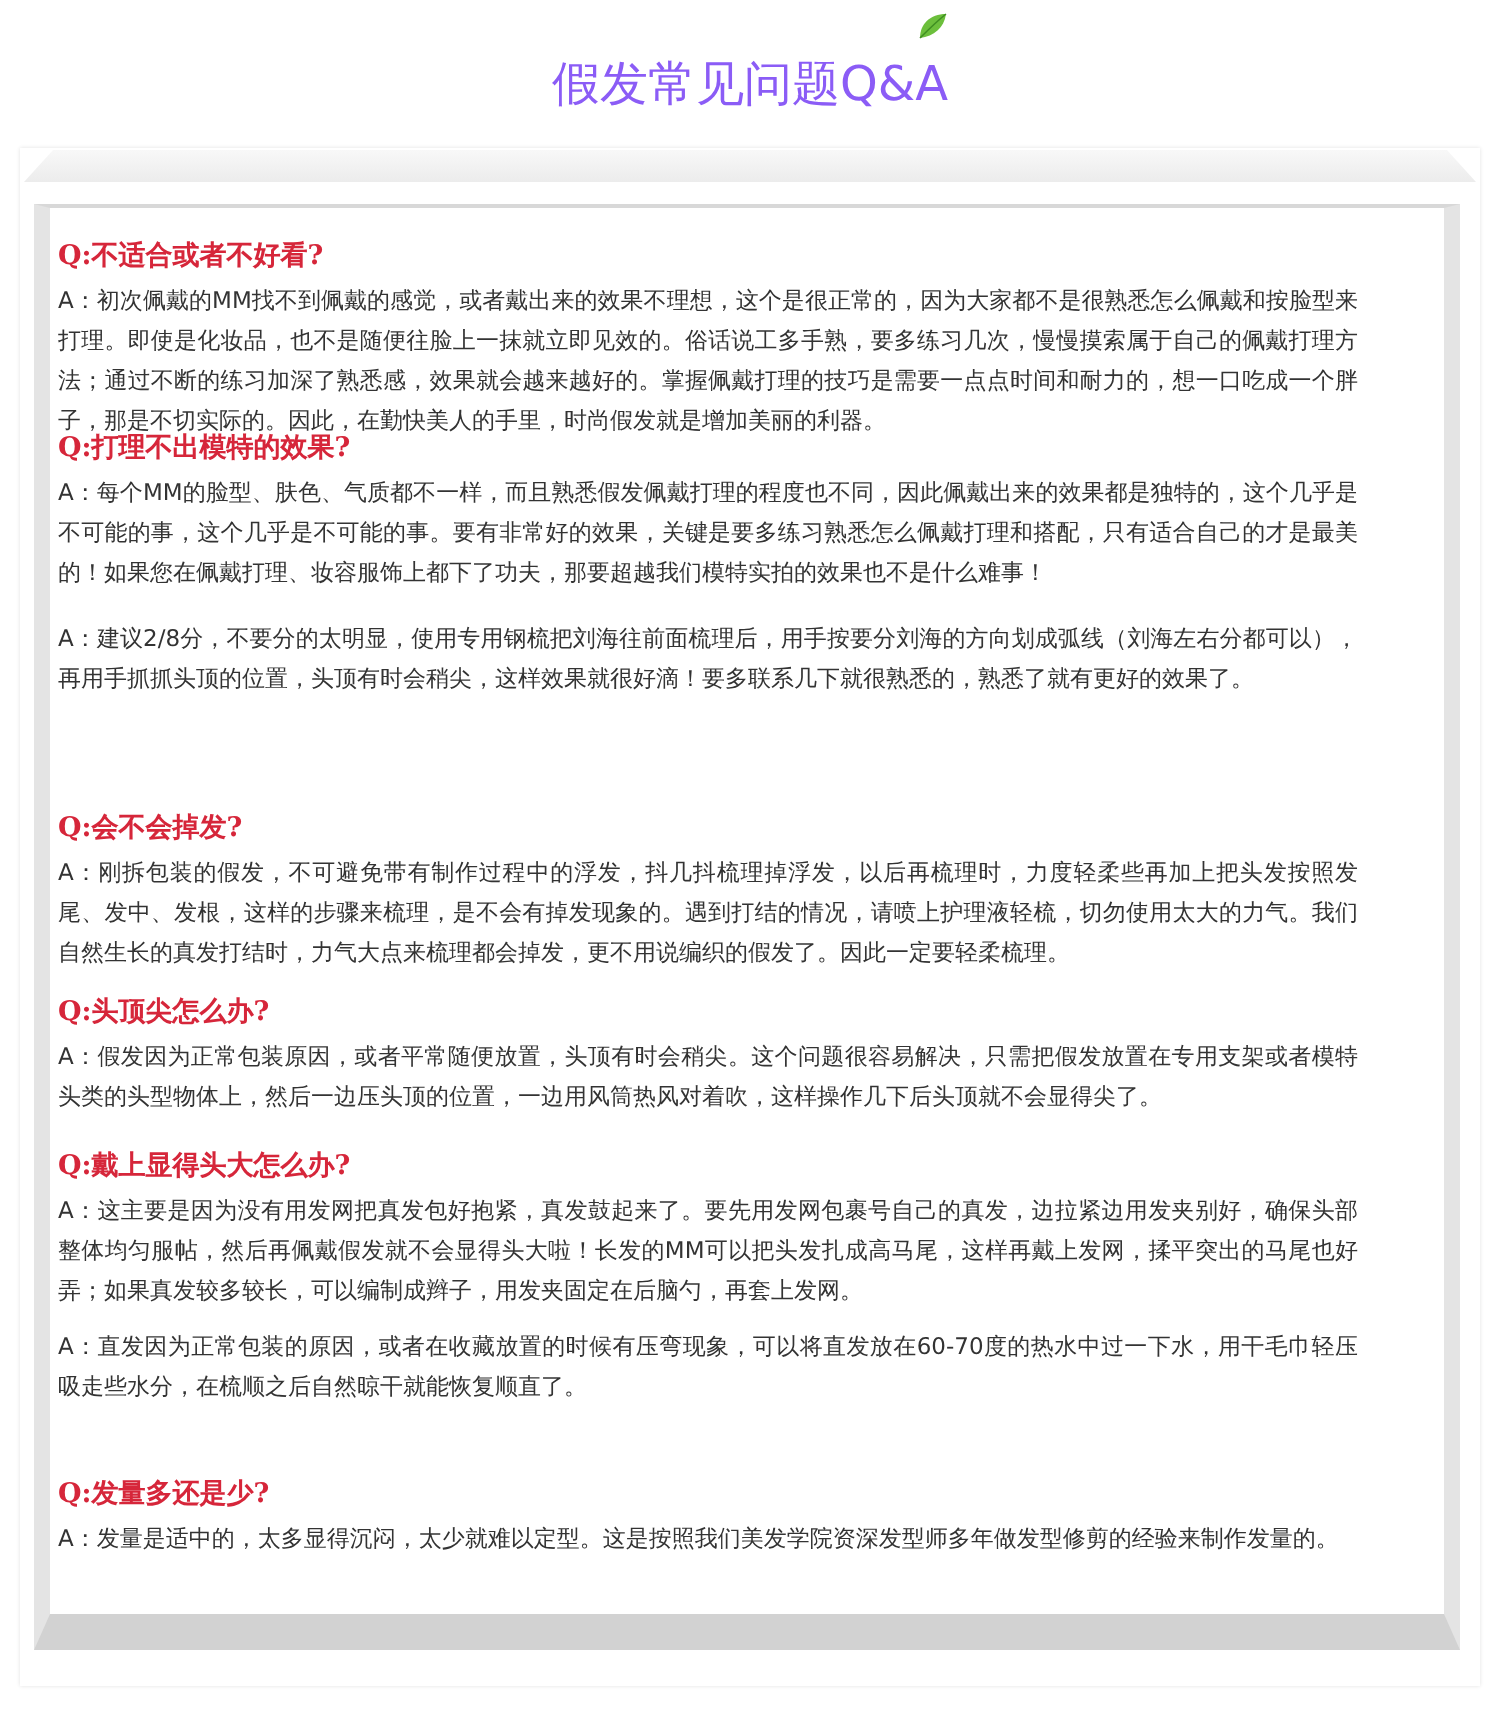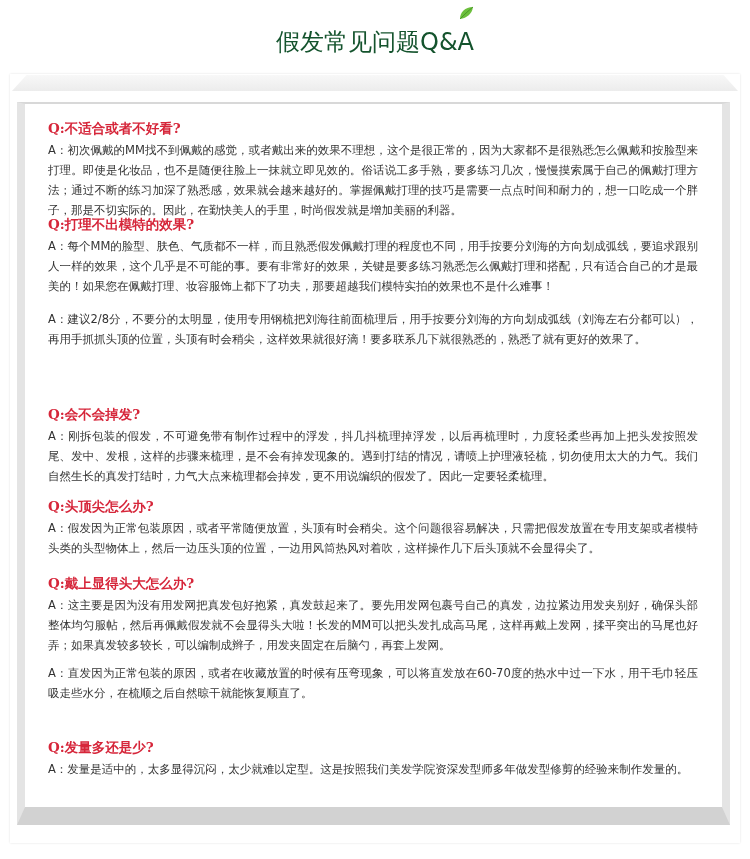--- a/index.html
+++ b/index.html
@@ -1,26 +1,26 @@
 <!DOCTYPE html>
 <html><head>
 <meta charset="utf-8">
 <style>
   html, body { margin:0; padding:0; background:#ffffff; }
   body { width:750px; height:859px; position:relative; overflow:hidden; font-family:"DejaVu Sans", sans-serif; }
   .title-wrap { position:absolute; left:0; top:0; width:750px; height:76px; }
-  .page-title { position:absolute; left:0; right:0; top:26px; text-align:center; font-size:24px; color:#14532d; letter-spacing:0px; font-family:"DejaVu Sans", sans-serif; }
+  .page-title { position:absolute; left:0; right:0; top:26px; text-align:center; font-size:24px; color:#8b5cf6; letter-spacing:0px; font-family:"DejaVu Sans", sans-serif; }
   .leaf { position:absolute; left:458px; top:6px; width:16px; height:14px; }
   
   .outer { position:absolute; left:10px; top:74px; width:730px; height:769px; background:#fff; box-shadow:0 0 2px rgba(0,0,0,0.12); }
   .top-bevel { position:absolute; left:12px; top:75px; width:726px; height:16px;
     background:linear-gradient(#f8f8f8,#ececec); clip-path:polygon(2% 0,98% 0,100% 100%,0 100%); }
   .inner { position:absolute; left:17px; top:102px; width:713px; height:723px; background:#fff;
     border-left:8px solid #e4e4e4; border-right:8px solid #e4e4e4; border-top:2px solid #d8d8d8; border-bottom:18px solid #d2d2d2; box-sizing:border-box; }
-  .content { position:absolute; left:48px; top:118px; width:650px; }
+  .content { position:absolute; left:29px; top:118px; width:650px; }
   .qa { margin-bottom:0; }
   .q { color:#d6263a; font-weight:bold; font-size:13.5px; line-height:20px; height:22px; font-family:"DejaVu Serif", serif; }
   .a { color:#333; font-size:11.5px; line-height:20px; text-align:justify; }
 </style>
 </head>
 <body>
 
 <div class="title-wrap">
   <div class="page-title">假发常见问题Q&amp;A</div>
   <svg class="leaf" viewBox="0 0 16 14">
@@ -33,21 +33,21 @@
 <div class="top-bevel"></div>
 <div class="inner"></div>
 
 <div class="content">
   <div class="qa" style="height:96px">
     <div class="q">Q:不适合或者不好看?</div>
     <div class="a">A：初次佩戴的MM找不到佩戴的感觉，或者戴出来的效果不理想，这个是很正常的，因为大家都不是很熟悉怎么佩戴和按脸型来打理。即使是化妆品，也不是随便往脸上一抹就立即见效的。俗话说工多手熟，要多练习几次，慢慢摸索属于自己的佩戴打理方法；通过不断的练习加深了熟悉感，效果就会越来越好的。掌握佩戴打理的技巧是需要一点点时间和耐力的，想一口吃成一个胖子，那是不切实际的。因此，在勤快美人的手里，时尚假发就是增加美丽的利器。</div>
   </div>
   <div class="qa" style="height:95px">
     <div class="q">Q:打理不出模特的效果?</div>
-    <div class="a">A：每个MM的脸型、肤色、气质都不一样，而且熟悉假发佩戴打理的程度也不同，用手按要分刘海的方向划成弧线，要追求跟别人一样的效果，这个几乎是不可能的事。要有非常好的效果，关键是要多练习熟悉怎么佩戴打理和搭配，只有适合自己的才是最美的！如果您在佩戴打理、妆容服饰上都下了功夫，那要超越我们模特实拍的效果也不是什么难事！</div>
+    <div class="a">A：每个MM的脸型、肤色、气质都不一样，而且熟悉假发佩戴打理的程度也不同，因此佩戴出来的效果都是独特的，这个几乎是不可能的事，这个几乎是不可能的事。要有非常好的效果，关键是要多练习熟悉怎么佩戴打理和搭配，只有适合自己的才是最美的！如果您在佩戴打理、妆容服饰上都下了功夫，那要超越我们模特实拍的效果也不是什么难事！</div>
   </div>
   <div class="qa" style="height:95px">
     <div class="a">A：建议2/8分，不要分的太明显，使用专用钢梳把刘海往前面梳理后，用手按要分刘海的方向划成弧线（刘海左右分都可以），再用手抓抓头顶的位置，头顶有时会稍尖，这样效果就很好滴！要多联系几下就很熟悉的，熟悉了就有更好的效果了。</div>
   </div>
   <div class="qa" style="height:92px">
     <div class="q">Q:会不会掉发?</div>
     <div class="a">A：刚拆包装的假发，不可避免带有制作过程中的浮发，抖几抖梳理掉浮发，以后再梳理时，力度轻柔些再加上把头发按照发尾、发中、发根，这样的步骤来梳理，是不会有掉发现象的。遇到打结的情况，请喷上护理液轻梳，切勿使用太大的力气。我们自然生长的真发打结时，力气大点来梳理都会掉发，更不用说编织的假发了。因此一定要轻柔梳理。</div>
   </div>
   <div class="qa" style="height:77px">
     <div class="q">Q:头顶尖怎么办?</div>

